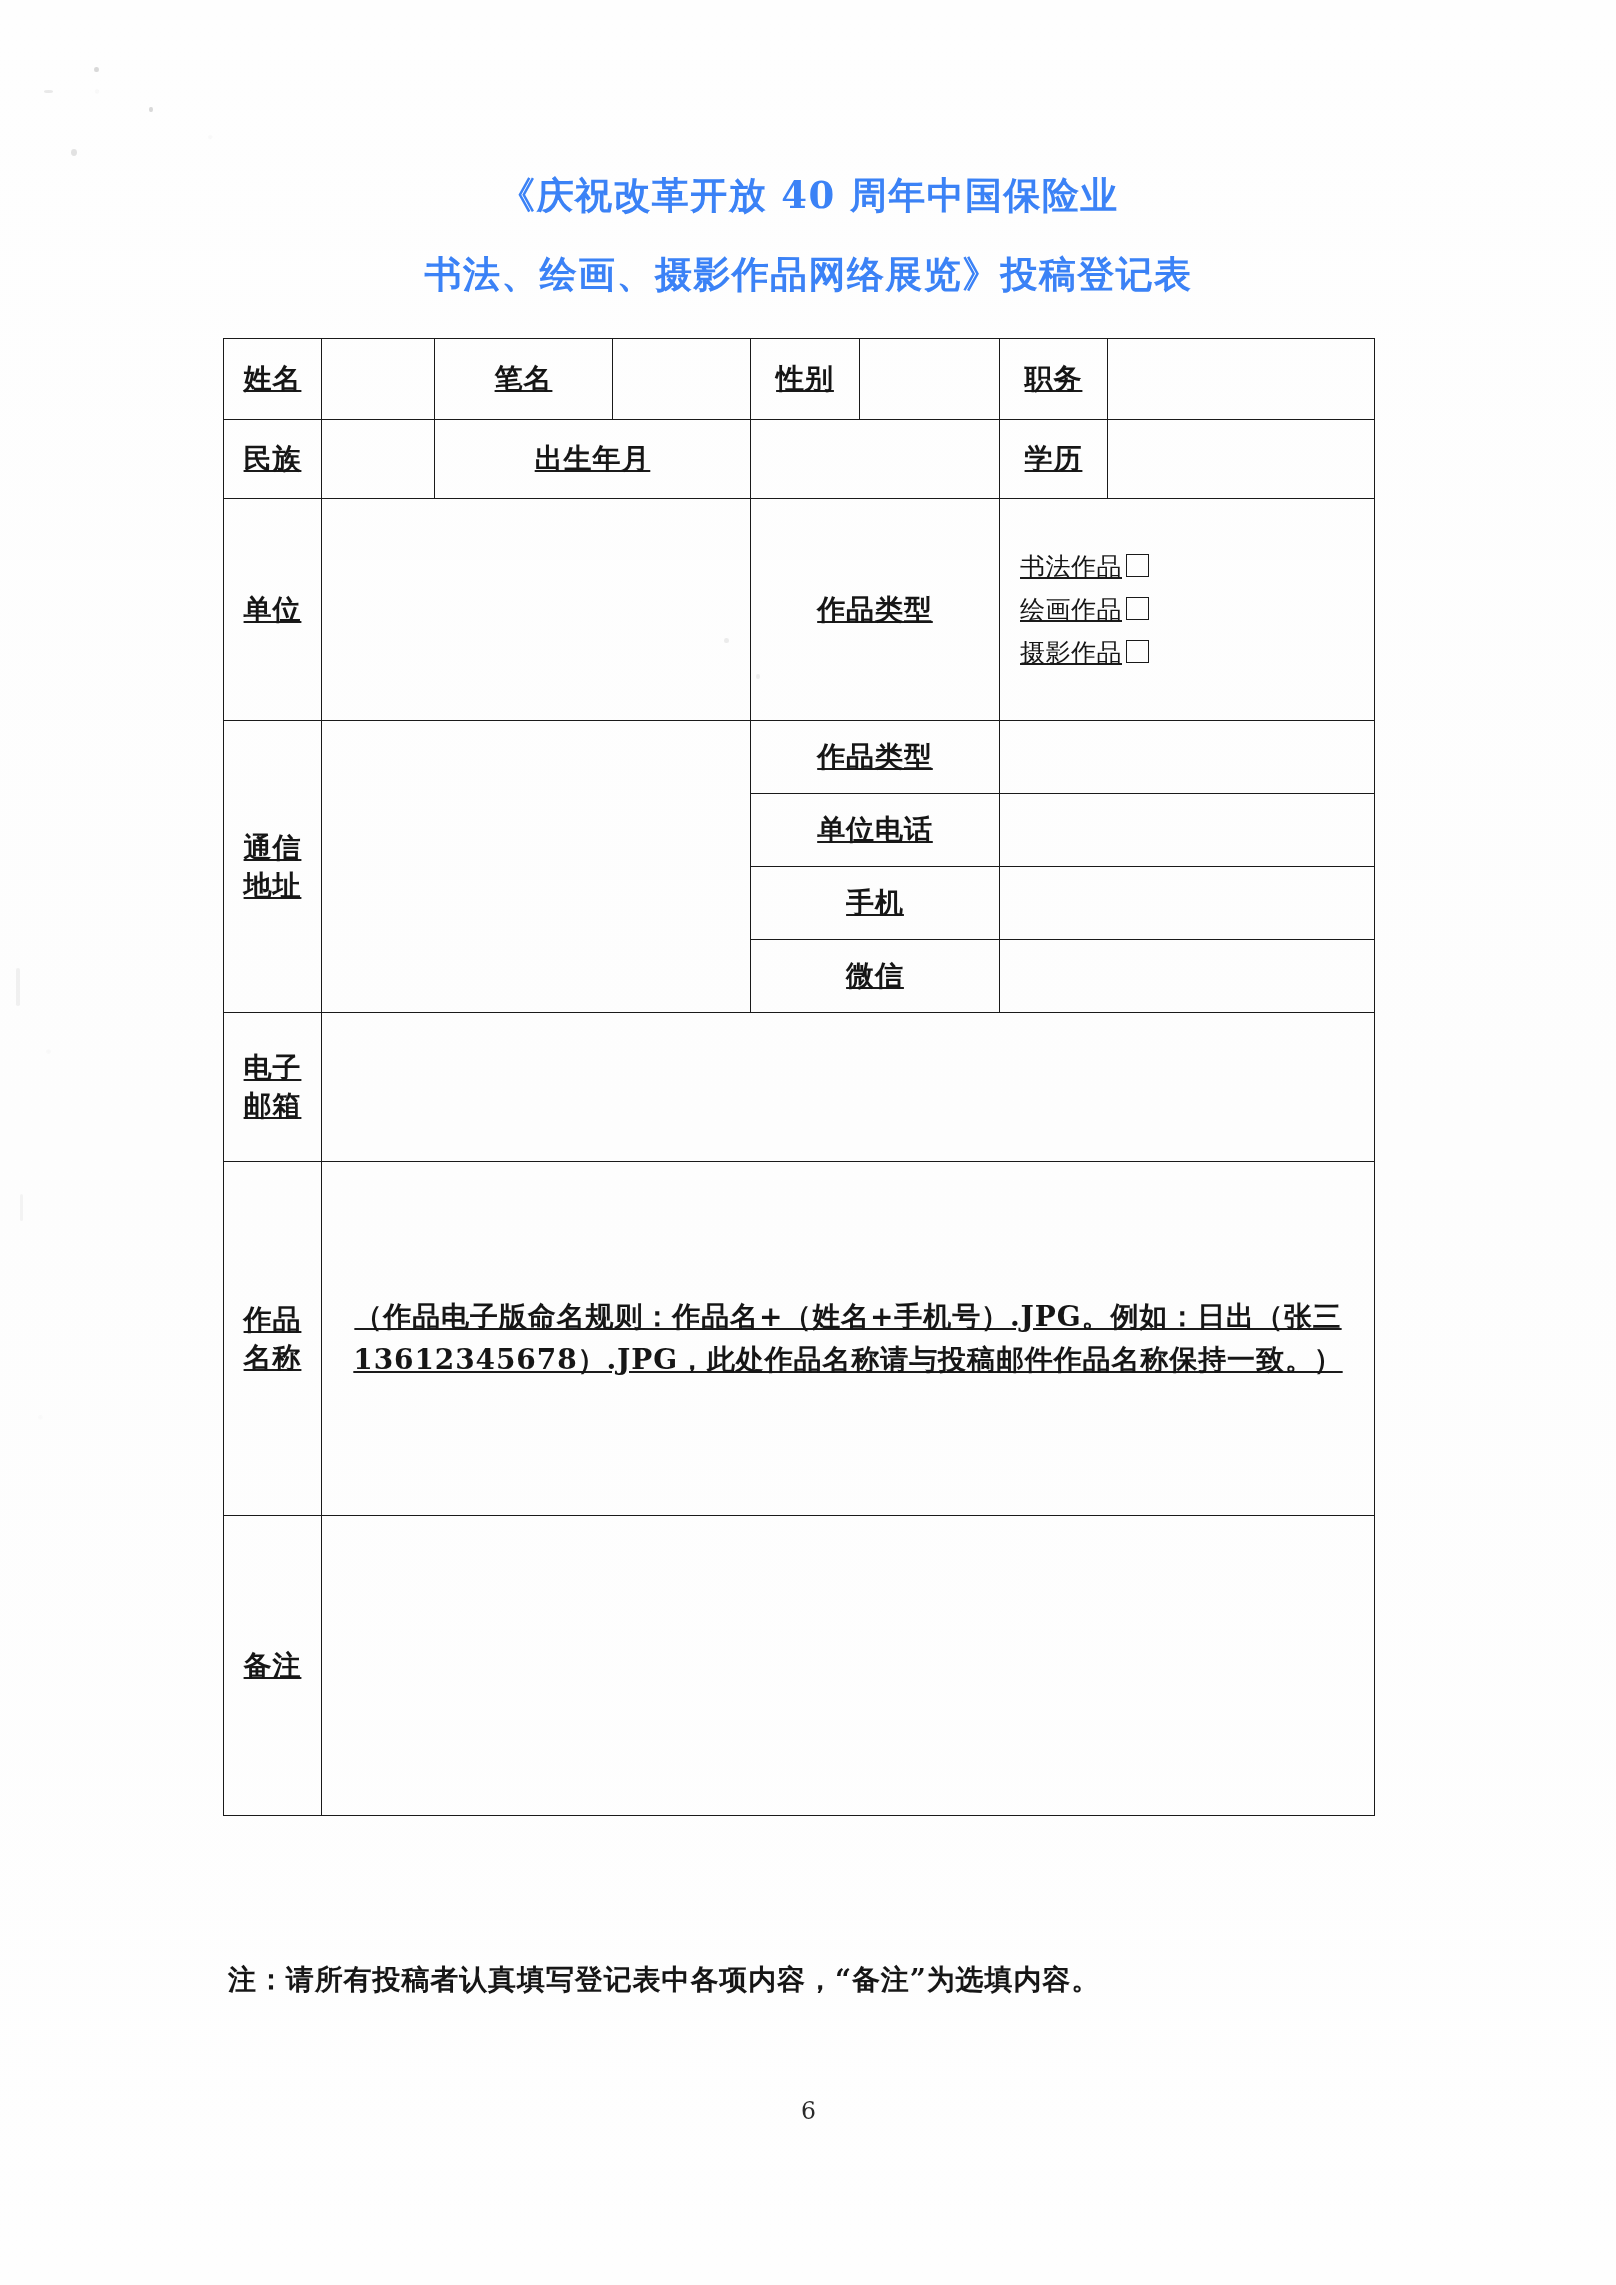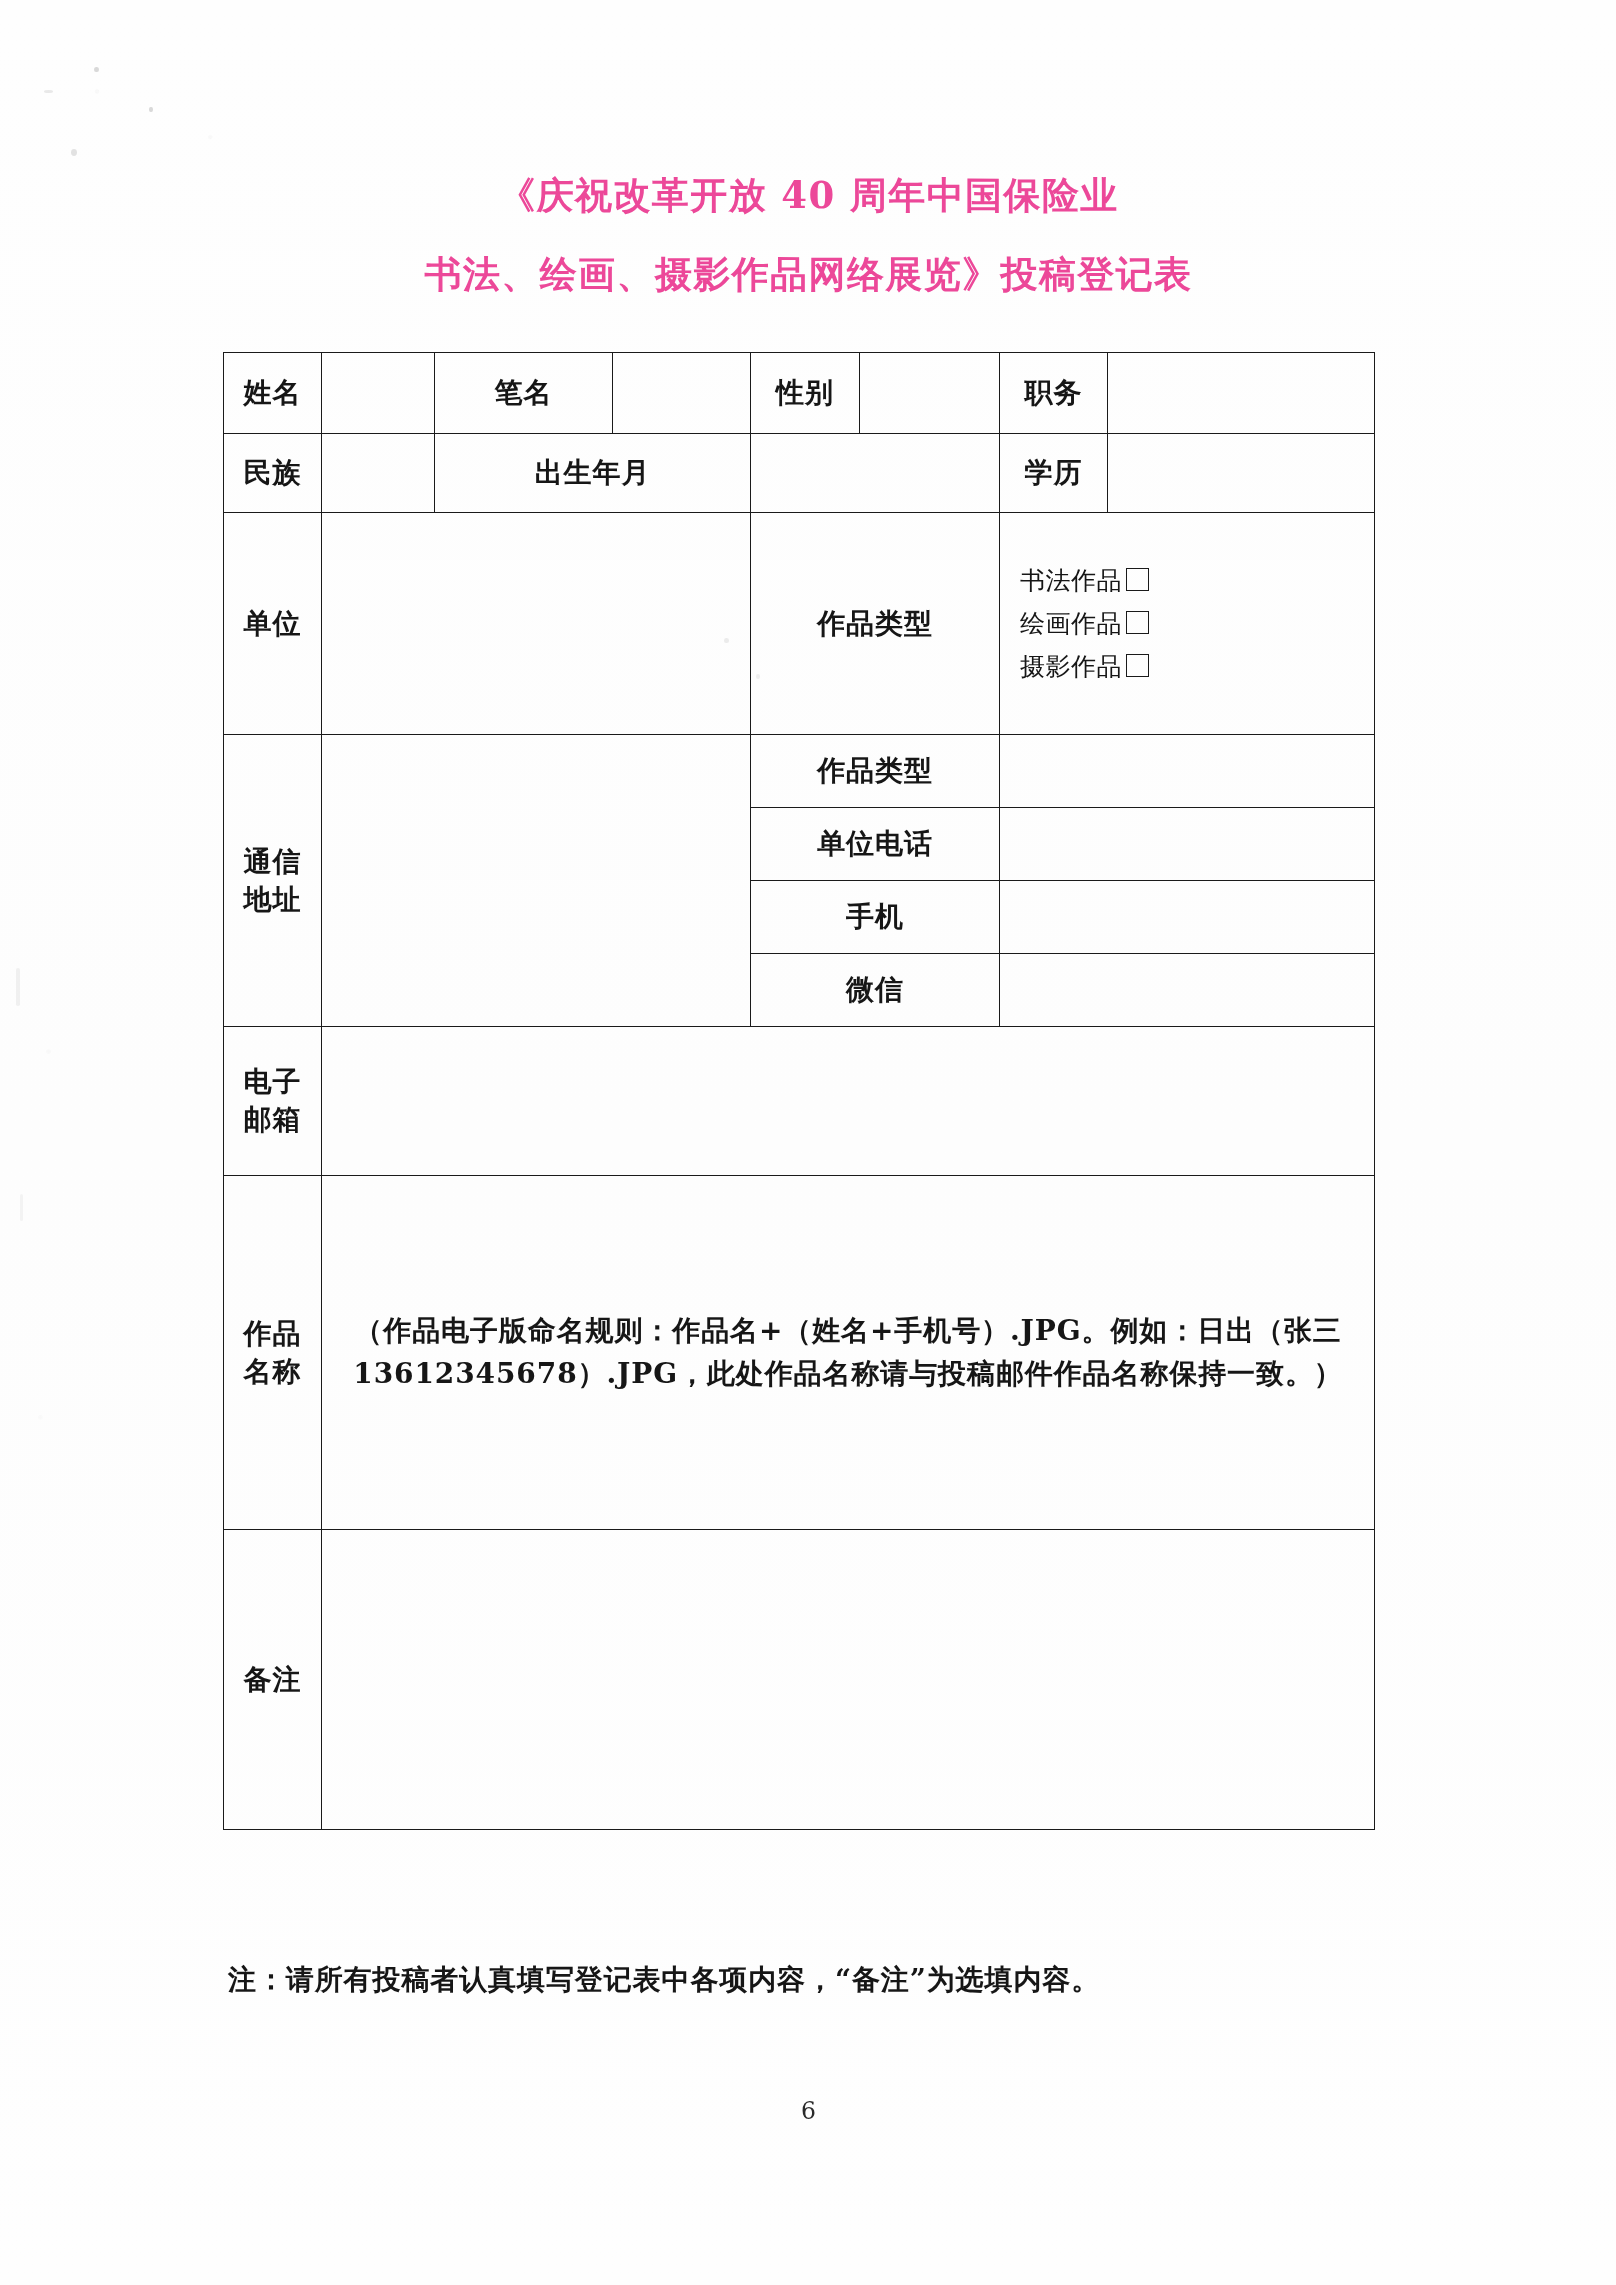--- a/index.html
+++ b/index.html
@@ -40,32 +40,33 @@
     left: 0;
     right: 0;
     top: 177px;
     text-align: center;
   }
   .title-line {
     font-family: "DejaVu Serif", "Liberation Serif", serif;
     font-size: 37px;
     font-weight: 700;
     letter-spacing: 1.4px;
-    color: #ec4899;
+    color: #3b82f6;
     line-height: 1.0;
   }
   .title-line.second { margin-top: 42px; }
 
   table.form {
     position: absolute;
     left: 223px;
-    top: 352px;
+    top: 338px;
     width: 1151px;
     border-collapse: collapse;
     table-layout: fixed;
+    text-decoration: underline;
   }
   table.form td {
     border: 1.9px solid #1a1a1a;
     padding: 0;
     vertical-align: middle;
     text-align: center;
     font-family: "DejaVu Serif", "Liberation Serif", serif;
     font-size: 28px;
     font-weight: 700;
     color: #161616;

